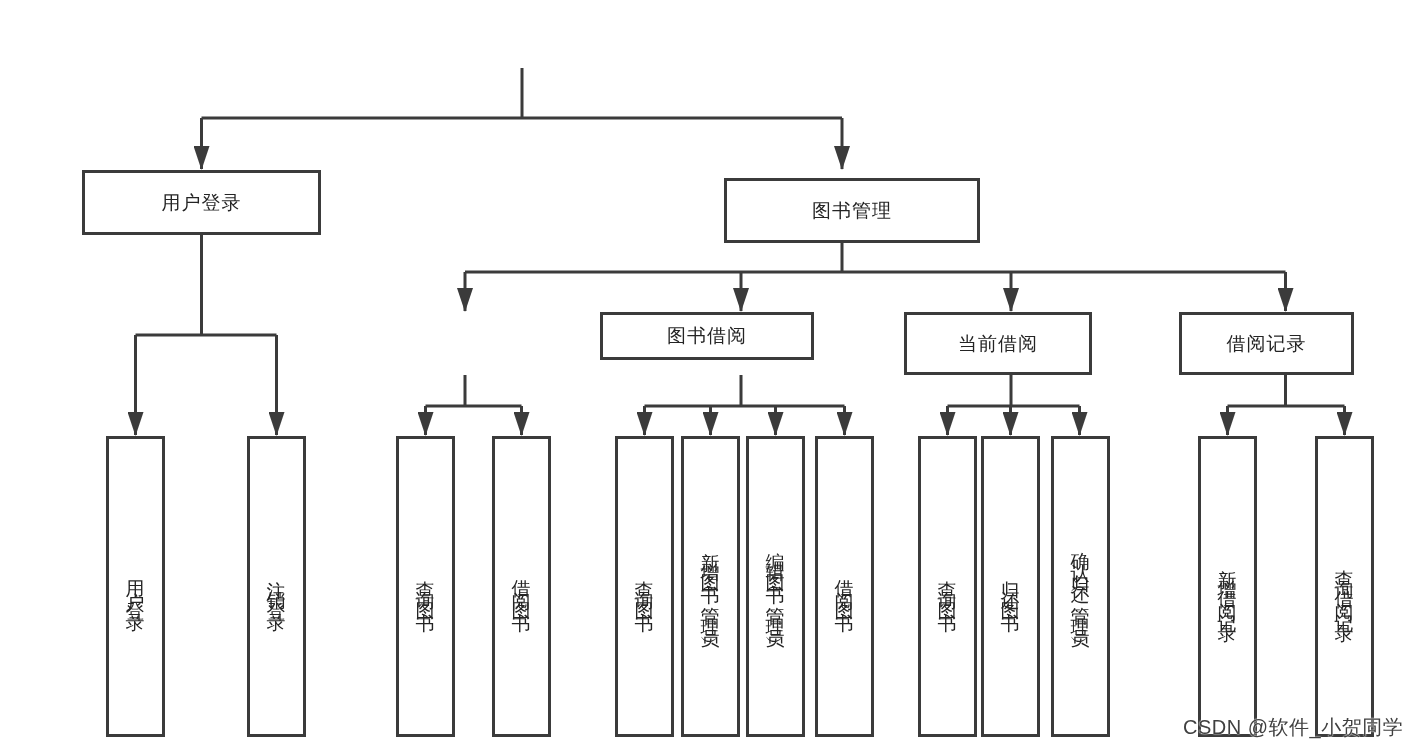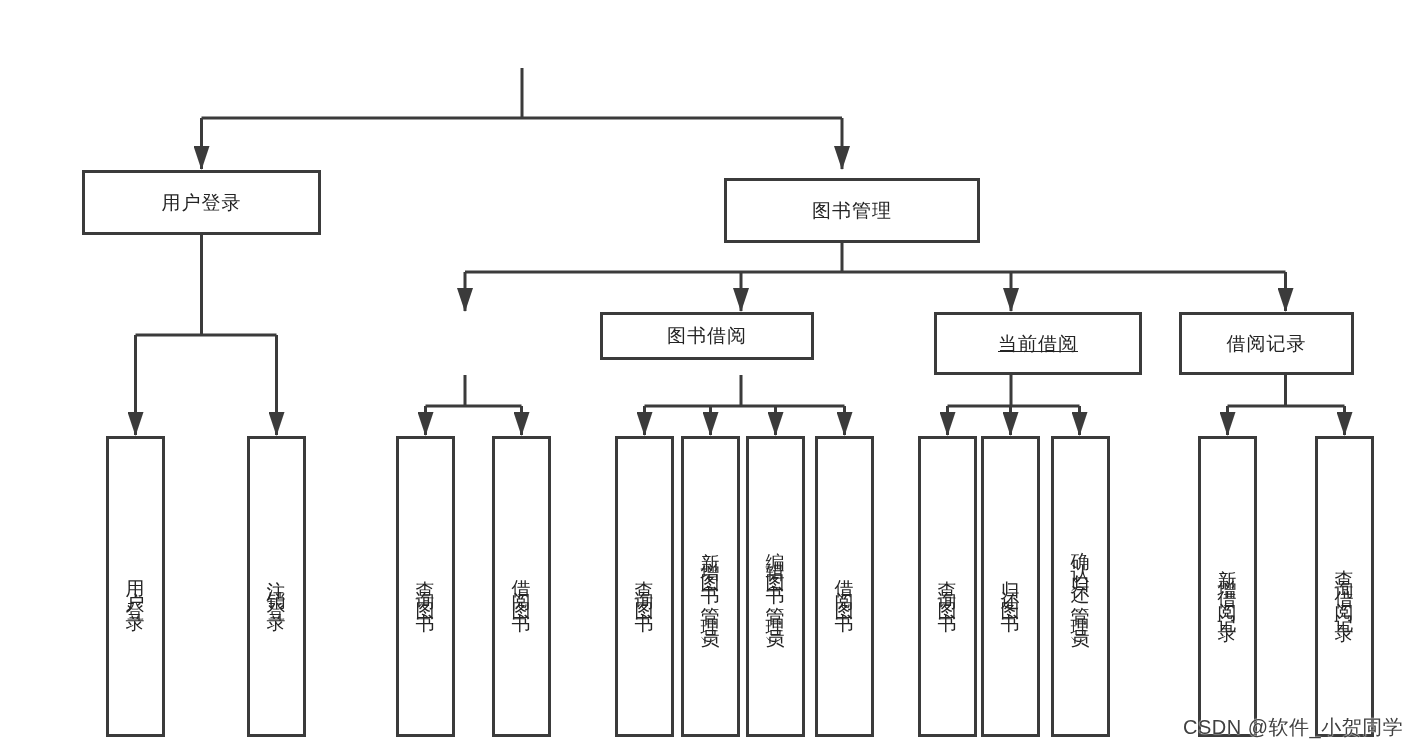--- a/index.html
+++ b/index.html
@@ -76,21 +76,21 @@
   <div class="box hbox" style="left:82px;top:170px;width:239px;height:65px;">
     <span>用户登录</span>
   </div>
   <div class="box hbox" style="left:724px;top:178px;width:256px;height:65px;justify-content:center;">
     <span>图书管理</span>
   </div>
 
   <div class="box hbox" style="left:600px;top:312px;width:214px;height:48px;">
     <span>图书借阅</span>
   </div>
-  <div class="box hbox" style="left:934px;top:312px;width:208px;height:63px;text-decoration:underline;">
+  <div class="box hbox" style="left:904px;top:312px;width:188px;height:63px;">
     <span>当前借阅</span>
   </div>
   <div class="box hbox" style="left:1179px;top:312px;width:175px;height:63px;">
     <span>借阅记录</span>
   </div>
 
   <div class="box leaf" style="left:106px;top:436px;width:59px;height:301px;">
     <span>用户登录</span>
   </div>
   <div class="box leaf" style="left:247px;top:436px;width:59px;height:301px;">

